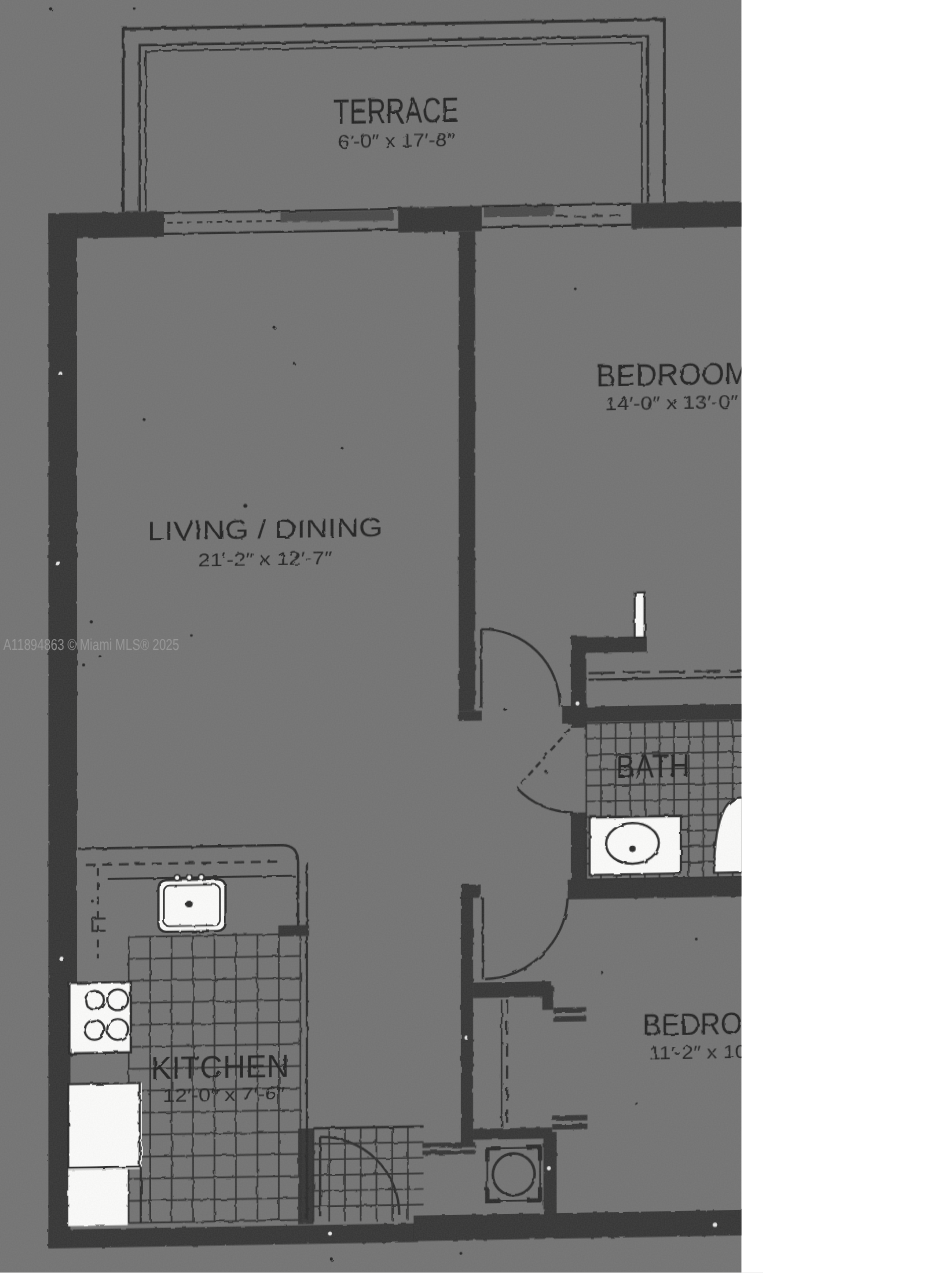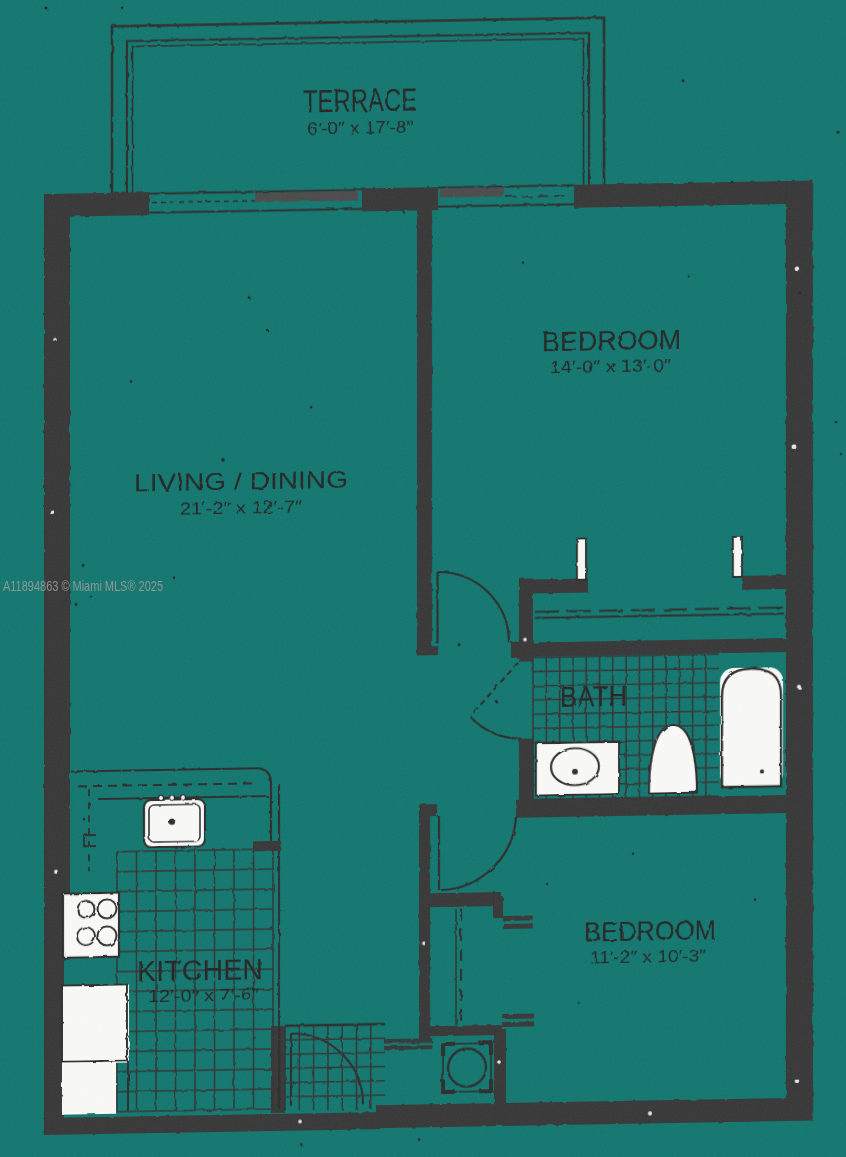--- a/index.html
+++ b/index.html
@@ -1,14 +1,14 @@
 <!DOCTYPE html>
 <html><head><meta charset="utf-8"><style>
 html,body{margin:0;padding:0;background:#fff}
-.page{position:relative;width:846px;height:1157px;background:#0f766e;overflow:hidden;font-family:"Liberation Sans",sans-serif}
+.page{position:relative;width:674px;height:1157px;background:#737373;overflow:hidden;font-family:"Liberation Sans",sans-serif}
 </style></head><body>
 <div class="page">
 <svg width="846" height="1157" viewBox="0 0 846 1157">
 <defs>
         <filter id="rough" x="-2%" y="-2%" width="104%" height="104%">
 <feTurbulence type="fractalNoise" baseFrequency="0.11" numOctaves="2" seed="11" result="n"></feTurbulence>
 <feDisplacementMap in="SourceGraphic" in2="n" scale="2.6"></feDisplacementMap>
 </filter>
 <filter id="paper" x="0" y="0" width="100%" height="100%">
 <feTurbulence type="fractalNoise" baseFrequency="0.8" numOctaves="2" seed="4"></feTurbulence>

